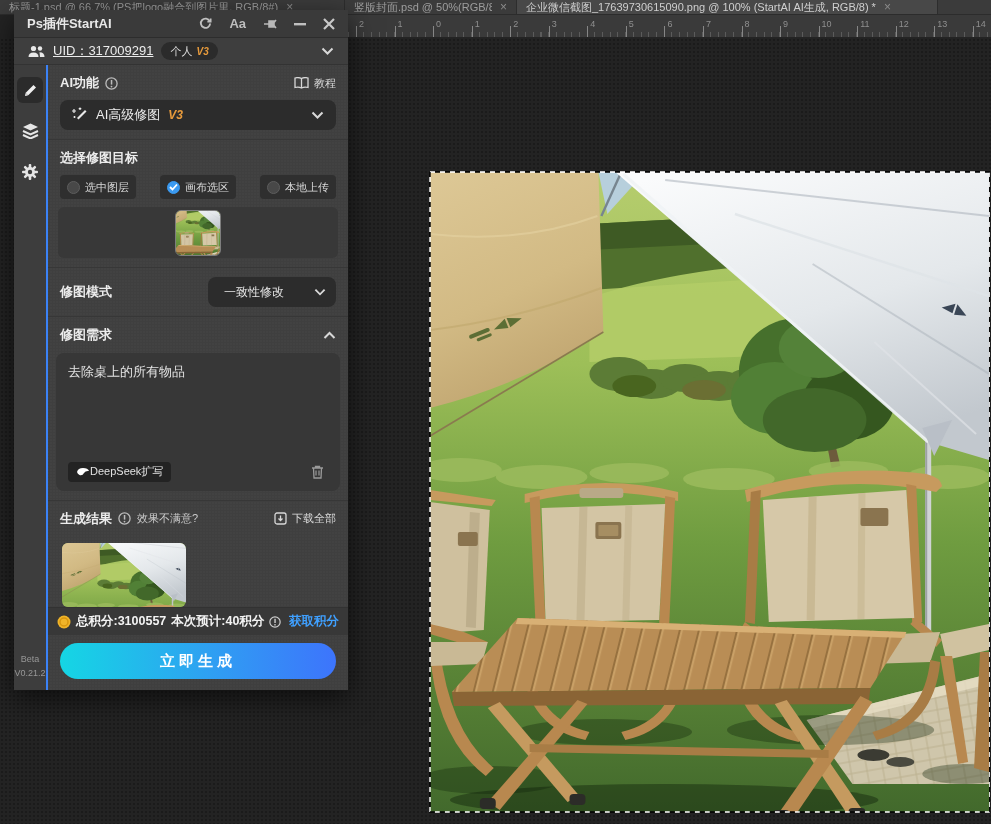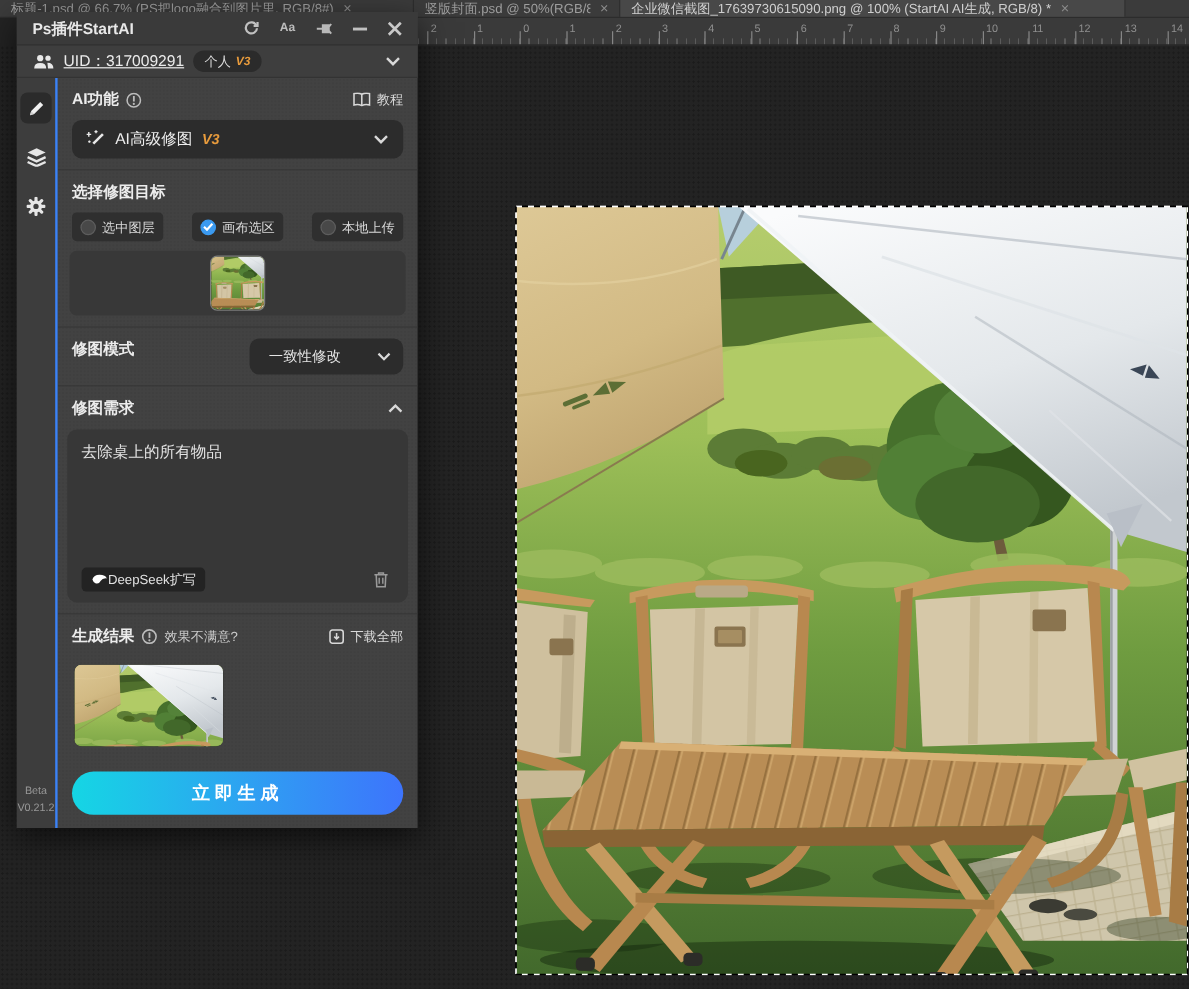--- a/index.html
+++ b/index.html
@@ -32,21 +32,21 @@
   .photo-wrap > svg.art { display:block; width:100%; height:100%; }
   .ants { position:absolute; left:-1px; top:-1px; width:calc(100% + 2px); height:calc(100% + 2px); pointer-events:none; }
 
   
   .panel { position:absolute; left:14px; top:10px; width:334px; height:680px; background:#424242;
     box-shadow:0 8px 26px rgba(0,0,0,.6); z-index:3; display:flex; flex-direction:column; }
   .titlebar { flex:none; height:28px; background:#3a3a3a; display:flex; align-items:center;
     padding:0 13px; border-bottom:1px solid #2d2d2d; }
   .titlebar .ptitle { font-size:13px; font-weight:bold; color:#e8e8e8; }
   .tb-icons { margin-left:auto; display:flex; align-items:center; gap:17px; color:#b8b8b8; }
-  .tb-icons .aa { font-size:10px; font-weight:bold; color:#bdbdbd; }
+  .tb-icons .aa { font-size:13px; font-weight:bold; color:#bdbdbd; }
 
   .uid-row { flex:none; height:27px; background:#3e3e3e; display:flex; align-items:center;
     gap:8px; padding:0 14px; border-bottom:1px solid #333; }
   .uid-text { font-size:13px; color:#ececec;text-decoration:underline; }
   .plan-badge { background:#2b2b2b; border-radius:10px; height:18px; display:flex; align-items:center;
     gap:4px; padding:0 9px; }
   .plan-badge .plan { font-size:11px; color:#dcdcdc; }
   .plan-badge .ver { font-size:10px; font-weight:bold; font-style:italic; color:#e89b3c; }
   .uid-chevron { margin-left:auto; }
 
@@ -81,21 +81,21 @@
   .radio.checked .radio-dot { background:#3b9af0; border-color:#3b9af0; }
   .radio-dot svg { display:none; }
   .radio.checked .radio-dot svg { display:block; }
 
   .thumb-box { margin:8px 10px 0; height:54px; background:#383838; border-radius:6px;
     display:flex; align-items:center; justify-content:center; }
   .mini-thumb { width:46px; height:46px; border-radius:6px; overflow:hidden;
     border:1px solid #7e7e7e; background:#222; }
   .mini-thumb svg { display:block; width:100%; height:100%; }
 
-  .mode-row { display:flex; align-items:flex-start; padding:9px 12px 0; }
+  .mode-row { display:flex; align-items:center; padding:9px 12px 0; }
   .mode-label { font-size:13px; font-weight:bold; color:#ececec; }
   .mode-select { margin-left:auto; width:128px; height:30px; background:#2c2c2c; border-radius:8px;
     display:flex; align-items:center; padding:0 10px 0 16px; font-size:12px; color:#e6e6e6; }
   .mode-select .chev { margin-left:auto; }
 
   .prompt-box { margin:2px 8px 0; background:#373737; border-radius:8px; height:144px;
     padding:10px 12px 9px; display:flex; flex-direction:column; }
   .prompt-text { font-size:13px; color:#e3e3e3; line-height:1.45; }
   .prompt-foot { margin-top:auto; display:flex; align-items:center; }
   .ds-chip { background:#232323; border-radius:4px; height:20px; display:flex; align-items:center;
@@ -559,18 +559,32 @@
         </div>
 
         <div class="result-thumb">
           <svg viewBox="0 0 561 330" preserveAspectRatio="xMidYMid slice">
               <use href="#photo-art"></use>
             </svg>
         </div>
 
         <div class="spacer"></div>
 
+        <div class="points-bar">
+          <svg class="icon-svg" width="14" height="14" viewBox="0 0 14 14">
+            <circle cx="7" cy="7" r="6.5" fill="#f0b429"></circle>
+            <circle cx="7" cy="7" r="4" fill="none" stroke="#d8960f" stroke-width="1.5"></circle>
+          </svg>
+          <span>总积分:3100557</span>
+          <span>本次预计:40积分</span>
+          <svg class="icon-svg" width="12" height="12" viewBox="0 0 13 13">
+            <circle cx="6.5" cy="6.5" r="5.6" fill="none" stroke="#cfcfcf" stroke-width="1.3"></circle>
+            <rect x="5.8" y="3" width="1.5" height="4.6" fill="#cfcfcf"></rect>
+            <circle cx="6.5" cy="9.6" r="0.9" fill="#cfcfcf"></circle>
+          </svg>
+          <span class="get-points">获取积分</span>
+        </div>
 
         <div class="generate-btn">立即生成</div>
       </div>
     </div>
   </div>
 </div>
 
 </body></html>

